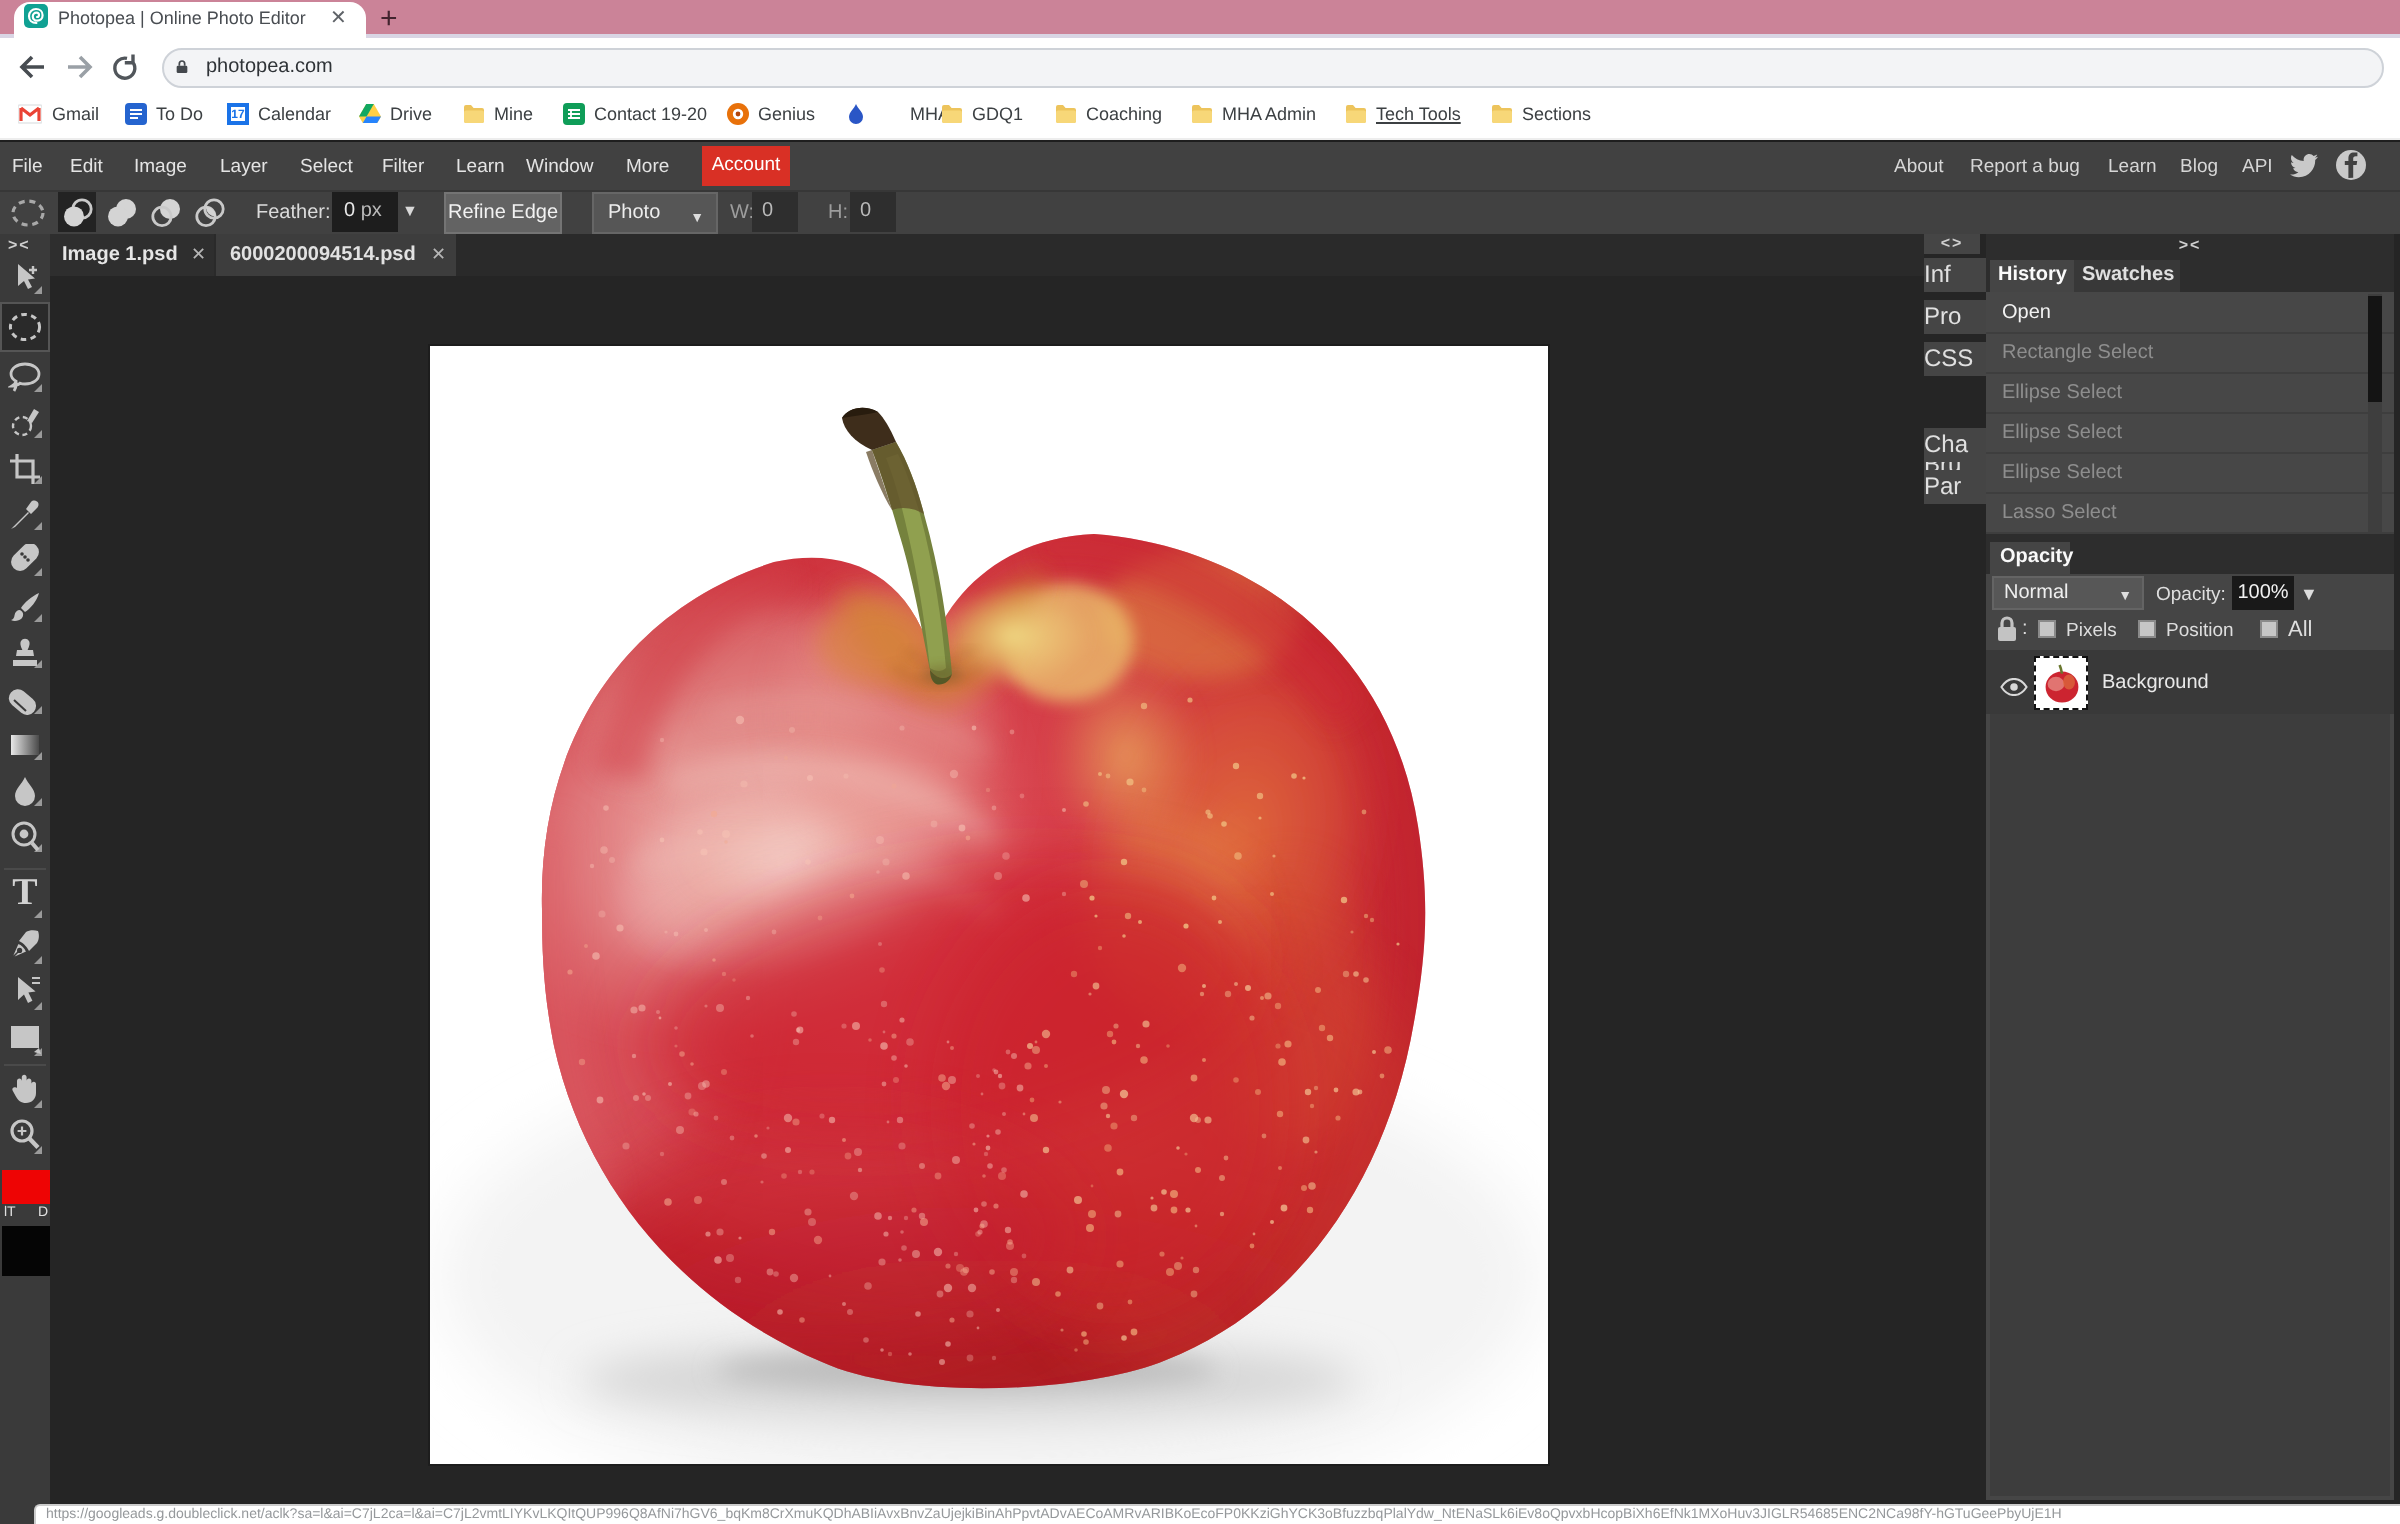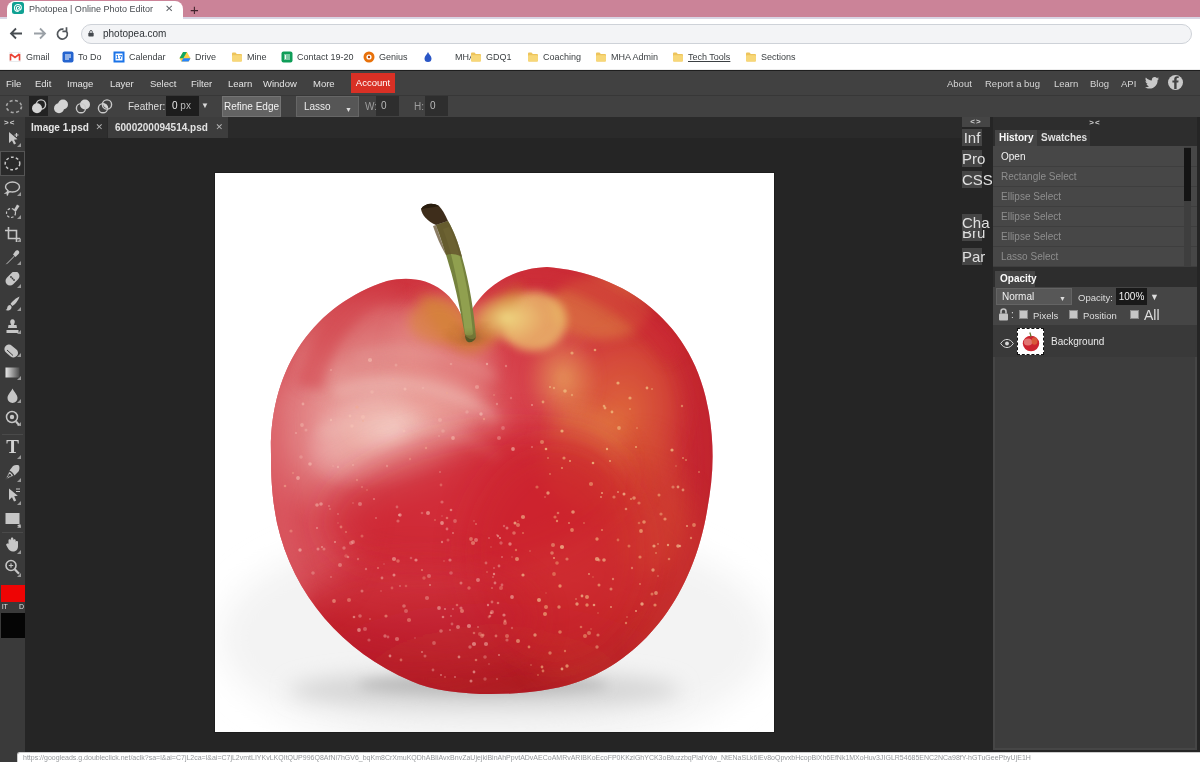--- a/index.html
+++ b/index.html
@@ -159,21 +159,21 @@
 <svg class="abs" style="left:97px;top:99px;" width="16" height="15" viewBox="0 0 16 15">
     <circle cx="10" cy="5.5" r="4.6" fill="none" stroke="#c9c9c9" stroke-width="1.4"></circle>
     <circle cx="6" cy="9.2" r="4.6" fill="none" stroke="#c9c9c9" stroke-width="1.4"></circle>
     <path d="M 6 4.6 A 4.6 4.6 0 0 1 10.9 9.2 A 4.6 4.6 0 0 1 6 4.6" fill="#d4d4d4"></path>
   </svg>
 <div class="abs" style="left:128px;top:101px;font-size:10px;color:#dcdcdc;line-height:11px;">Feather:</div>
 <div class="abs" style="left:166px;top:96px;width:33px;height:20px;background:#1d1d1d;color:#e8e8e8;font-size:10px;line-height:20px;">
   <span style="margin-left:6px;">0</span> <span style="color:#b9b9b9;">px</span></div>
 <div class="abs" style="left:201px;top:101px;font-size:8px;color:#d8d8d8;">▼</div>
 <div class="abs" style="left:222px;top:96px;width:59px;height:21px;background:#636363;border:1px solid #747474;color:#f2f2f2;font-size:10px;text-align:center;line-height:19px;">Refine Edge</div>
-<div class="abs" style="left:296px;top:96px;width:63px;height:21px;background:#565656;border:1px solid #666;color:#ededed;font-size:10px;line-height:19px;"><span style="margin-left:7px;">Lasso</span><span style="position:absolute;right:6px;top:3px;font-size:7px;color:#ddd;">▼</span></div>
+<div class="abs" style="left:296px;top:96px;width:63px;height:21px;background:#565656;border:1px solid #666;color:#ededed;font-size:10px;line-height:19px;"><span style="margin-left:7px;">Photo</span><span style="position:absolute;right:6px;top:3px;font-size:7px;color:#ddd;">▼</span></div>
 <div class="abs" style="left:365px;top:101px;font-size:10px;color:#9d9d9d;line-height:11px;">W:</div>
 <div class="abs" style="left:376px;top:96px;width:23px;height:20px;background:#2e2e2e;color:#b9b9b9;font-size:10px;line-height:20px;"><span style="margin-left:5px;">0</span></div>
 <div class="abs" style="left:414px;top:101px;font-size:10px;color:#9d9d9d;line-height:11px;">H:</div>
 <div class="abs" style="left:425px;top:96px;width:23px;height:20px;background:#2e2e2e;color:#b9b9b9;font-size:10px;line-height:20px;"><span style="margin-left:5px;">0</span></div>
 
 <div class="abs" id="canvasarea" style="left:25px;top:117px;width:1175px;height:635px;background:#252525;"></div>
 <div class="abs" id="doctabs" style="left:25px;top:117px;width:937px;height:21px;background:#2a2a2a;"></div>
 <div class="abs" style="left:25px;top:117px;width:82px;height:21px;background:#2e2e2e;color:#e6e6e6;font-size:10px;font-weight:bold;line-height:21px;"><span style="margin-left:6px;">Image 1.psd</span><span style="position:absolute;right:4px;font-weight:normal;color:#b5b5b5;font-size:9px;">✕</span></div>
 <div class="abs" style="left:108px;top:117px;width:120px;height:21px;background:#3d3d3d;color:#e2e2e2;font-size:10px;font-weight:bold;line-height:21px;"><span style="margin-left:7px;">6000200094514.psd</span><span style="position:absolute;right:5px;font-weight:normal;color:#b5b5b5;font-size:9px;">✕</span></div>
 <div class="abs" id="toolbar" style="left:0;top:117px;width:25px;height:645px;background:#3a3a3a;"></div>
@@ -784,28 +784,28 @@
 <path d="M 247 84 C 244 72 239 58 233 48 L 221 52 C 224 60 228 71 231 82 C 236 80 242 81 247 84 Z" fill="#63522a" opacity="0.8"></path>
 <path d="M 233 48 C 230 41 227 36 224 33 C 217 29 209 31 206 36 C 207 42 212 48 221 52 Z" fill="#3e2d1b"></path>
 <path d="M 224 33 C 220 34 212 35 206 36 C 209 31 217 29 224 33 Z" fill="#281c0e"></path>
 <path d="M 221 52 C 224 61 228 72 231 82 C 226 74 221 62 218 53 Z" fill="#594422" opacity="0.7"></path>
 <path d="M 250 162 C 254 167 258 167 261 164 C 260 168 256 170 253 169 C 251 168 250 165 250 162 Z" fill="#4e5827"></path>
 <ellipse cx="256" cy="164" rx="10" ry="4" fill="#6d5a28" opacity="0.45" filter="url(#b3)"></ellipse>
 </g>
 </svg>
 
 <div class="abs" id="rightstrip" style="left:962px;top:117px;width:28px;height:142px;"></div>
-<style>.rs{position:absolute;left:962px;width:20px;height:17px;background:#454545;color:#e0e0e0;font-size:15px;text-align:center;line-height:17px;}</style>
+<style>.rs{position:absolute;left:962px;width:45px;height:17px;background:#454545;color:#e0e0e0;font-size:12px;text-align:left;line-height:17px;}</style>
 <div class="abs" style="left:962px;top:117px;width:28px;height:10px;background:#454545;color:#cfcfcf;font-size:8px;text-align:center;line-height:10px;letter-spacing:1px;font-weight:bold;">˂˃</div>
 <div class="rs" style="top:129px;">Inf</div>
 <div class="rs" style="top:150px;">Pro</div>
 <div class="rs" style="top:171px;">CSS</div>
 <div class="rs" style="top:192px;margin-top:32px;">Bru</div>
 <div class="rs" style="top:214px;">Cha</div>
-<div class="rs" style="top:248px;">Par</div>
+<div class="rs" style="top:235px;">Par</div>
 <div class="abs" id="rightpanel" style="left:993px;top:117px;width:204px;height:635px;"></div>
 
 <div class="abs" style="left:993px;top:117px;width:204px;height:13px;background:#2d2d2d;color:#cfcfcf;font-size:8px;text-align:center;line-height:12px;letter-spacing:1px;font-weight:bold;">˃˂</div>
 
 <div class="abs" style="left:993px;top:130px;width:204px;height:16px;background:#2d2d2d;"></div>
 <div class="abs" style="left:995px;top:130px;width:42px;height:16px;background:#454545;color:#fafafa;font-size:10px;font-weight:bold;line-height:16px;"><span style="margin-left:4px;">History</span></div>
 <div class="abs" style="left:1037px;top:130px;width:53px;height:16px;background:#383838;color:#e0e0e0;font-size:10px;font-weight:bold;line-height:16px;"><span style="margin-left:4px;">Swatches</span></div>
 
 <div class="abs" style="left:993px;top:146px;width:204px;height:121px;background:#474747;"></div>
 <style>.hr{position:absolute;left:993px;width:204px;height:20px;border-bottom:1px solid #3e3e3e;font-size:10px;line-height:19px;color:#8e8e8e;}.hr span{margin-left:8px;}</style>
@@ -831,21 +831,21 @@
     <rect x="1" y="5.5" width="9" height="7" rx="1" fill="#c3c3c3"></rect>
     <path d="M 3 5.5 L 3 3.5 A 2.5 2.5 0 0 1 8 3.5 L 8 5.5" stroke="#c3c3c3" stroke-width="1.6" fill="none"></path>
   </svg>
 <div class="abs" style="left:1011px;top:309px;font-size:10px;color:#dedede;">:</div>
 <style>.cb{position:absolute;top:310px;width:9px;height:9px;background:#c6c6c6;border:1px solid #8a8a8a;}</style>
 <div class="cb" style="left:1019px;"></div>
 <div class="abs" style="left:1033px;top:310px;font-size:9.5px;color:#dedede;line-height:11px;">Pixels</div>
 <div class="cb" style="left:1069px;"></div>
 <div class="abs" style="left:1083px;top:310px;font-size:9.5px;color:#dedede;line-height:11px;">Position</div>
 <div class="cb" style="left:1130px;"></div>
-<div class="abs" style="left:1144px;top:310px;font-size:14px;color:#dedede;line-height:11px;">All</div>
+<div class="abs" style="left:1144px;top:310px;font-size:11px;color:#dedede;line-height:11px;">All</div>
 
 <div class="abs" style="left:993px;top:325px;width:204px;height:32px;background:#393939;"></div>
 <svg class="abs" style="left:1000px;top:339px;" width="14" height="9" viewBox="0 0 15 10">
     <path d="M 0.5 5 C 2.5 1.8 5 0.5 7.5 0.5 C 10 0.5 12.5 1.8 14.5 5 C 12.5 8.2 10 9.5 7.5 9.5 C 5 9.5 2.5 8.2 0.5 5 Z" fill="none" stroke="#d8d8d8" stroke-width="1.1"></path>
     <circle cx="7.5" cy="5" r="2.1" fill="#d8d8d8"></circle>
   </svg>
 <div class="abs" style="left:1017px;top:328px;width:27px;height:27px;background:#fff;border:1.5px dashed #111;"></div>
 <svg class="abs" style="left:1021px;top:331px;" width="20" height="21" viewBox="0 0 20 21">
     <ellipse cx="10" cy="12.5" rx="8.2" ry="7.8" fill="#cc2430"></ellipse>
     <ellipse cx="7" cy="11" rx="4.2" ry="3.6" fill="#e4837d" opacity="0.85"></ellipse>

